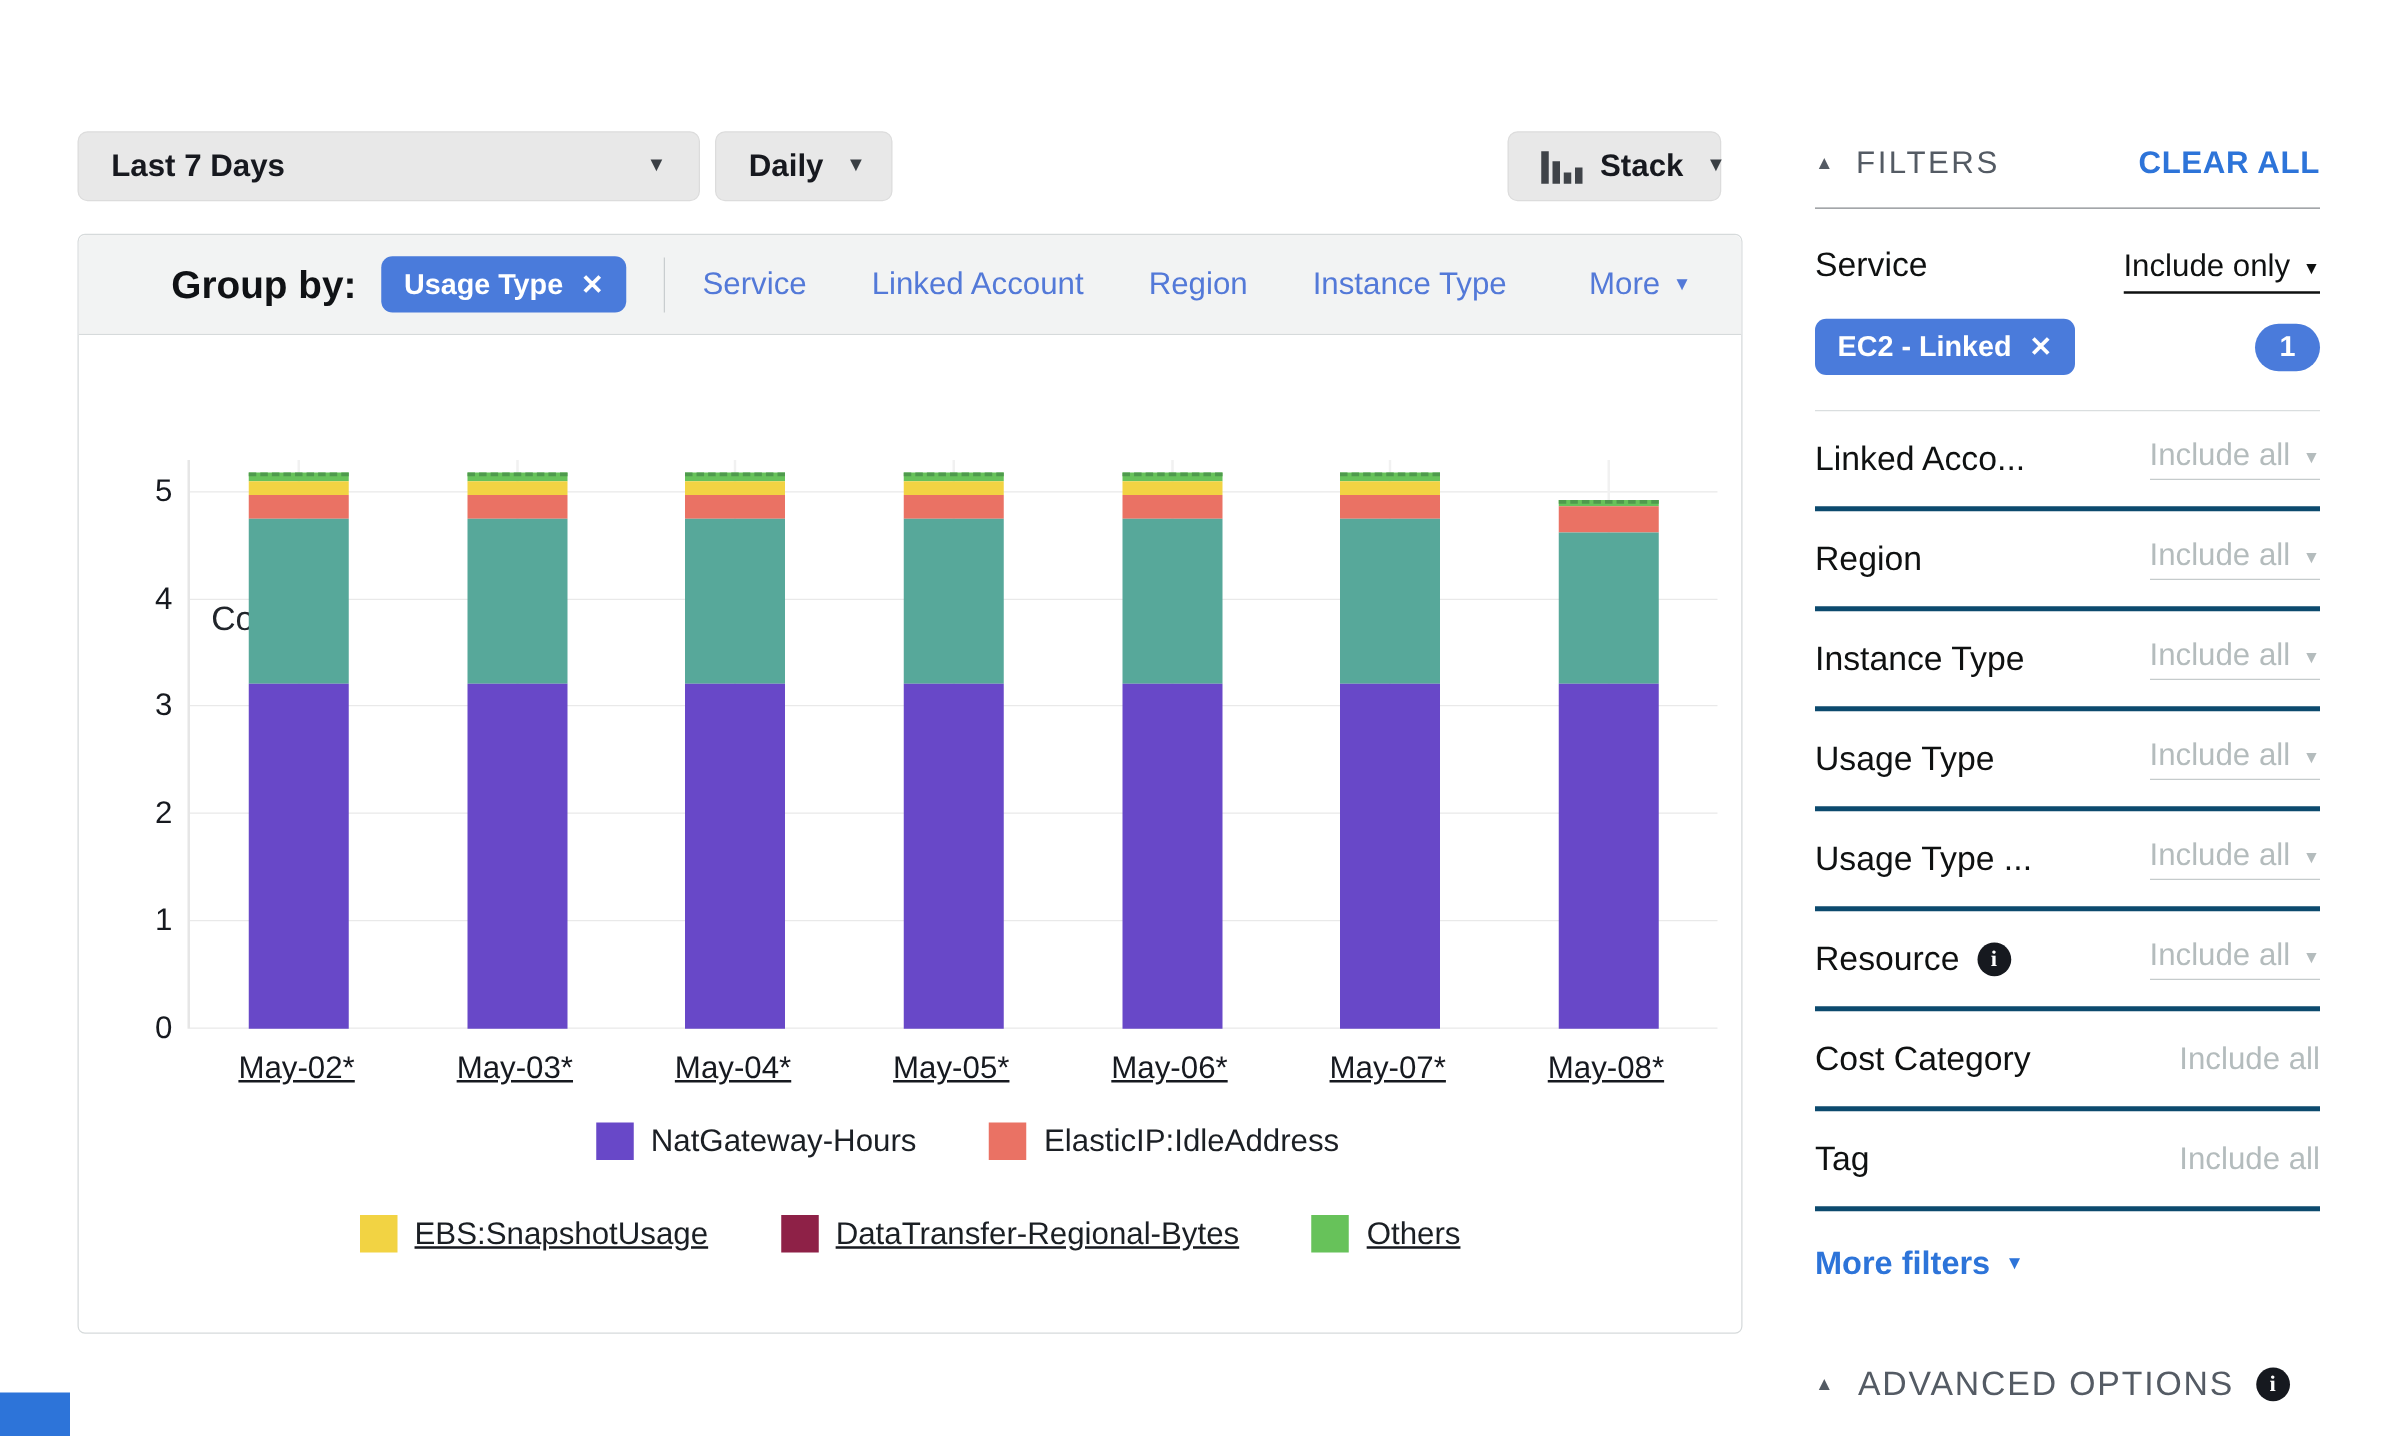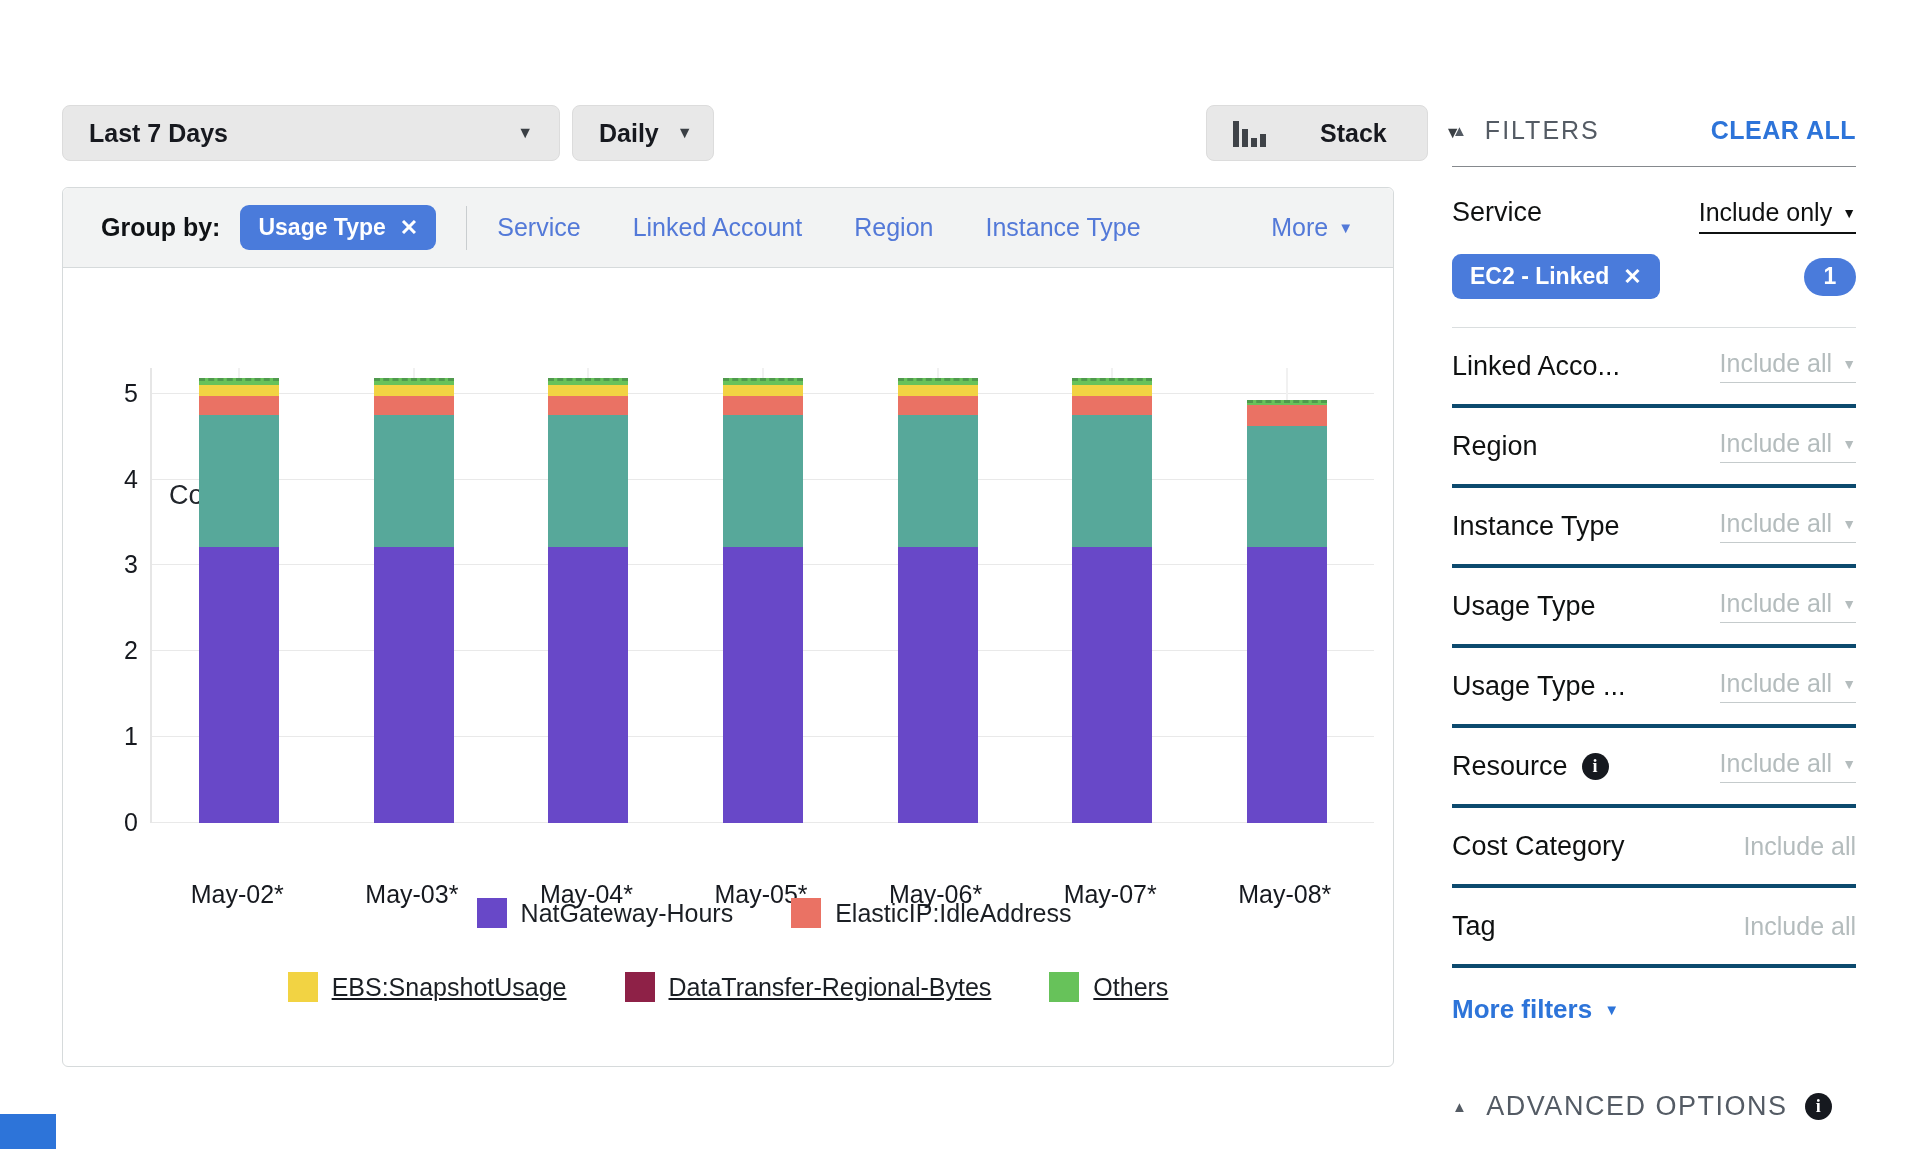--- a/index.html
+++ b/index.html
@@ -7,53 +7,53 @@
   .stage{position:absolute;left:0;top:0;width:1920px;height:1149px;}
 
   
   .btn{position:absolute;display:flex;align-items:center;background:#e8e8e8;border:1px solid #dcdcdc;
        border-radius:8px;height:56px;box-sizing:border-box;font-weight:bold;font-size:25px;color:#17191f;
        padding:0 26px;cursor:pointer;}
   .btn .caret{margin-left:auto;font-size:16px;color:#3a3f44;}
   .btn-range{left:62px;top:105px;width:498px;}
   .btn-daily{left:572px;top:105px;width:142px;}
   .btn-daily .caret{margin-left:18px;}
-  .btn-stack{left:1206px;top:105px;width:222px;gap:40px;}
+  .btn-stack{left:1206px;top:105px;width:171px;}
   .btn-stack .caret{margin-left:18px;}
   .stack-icon{display:inline-flex;align-items:flex-end;gap:3px;height:28px;margin-right:14px;}
   .stack-icon i{display:block;width:6px;background:#3f4348;}
 
   
   .panel{position:absolute;left:62px;top:187px;width:1332px;height:880px;background:#fff;
          border:1px solid #d6dadb;border-radius:6px;box-sizing:border-box;}
   .groupbar{position:absolute;left:0;top:0;right:0;height:80px;background:#f2f3f3;
             border-bottom:1px solid #d6dadb;border-radius:6px 6px 0 0;display:flex;align-items:center;
             padding:0 40px 0 38px;box-sizing:border-box;}
-  .gb-label{font-weight:bold;font-size:25px;color:#101215;margin-right:20px;}
+  .gb-label{font-weight:bold;font-size:31px;color:#101215;margin-right:20px;margin-left:36px;}
   .chip{display:inline-flex;align-items:center;background:#4a7bdb;color:#fff;border-radius:9px;
         font-size:23px;font-weight:bold;padding:9px 18px;cursor:pointer;}
   .chip .chip-x{margin-left:14px;font-weight:bold;font-size:22px;cursor:pointer;}
   .vdiv{width:1px;height:44px;background:#c9cdcf;margin:0 30px;}
   .gb-links{display:flex;gap:52px;}
   .gb-links span{color:#5379d8;font-size:25px;cursor:pointer;}
   .gb-more{margin-left:auto;color:#5379d8;font-size:25px;cursor:pointer;display:flex;align-items:center;gap:10px;}
   .gb-more .caret{font-size:15px;}
 
   .chart-title{position:absolute;left:106px;top:292px;font-size:27px;color:#21252b;}
   .plot{position:absolute;left:150px;top:368px;width:1222px;height:455px;border-left:2px solid #e6e6e6;}
   .gridline{position:absolute;left:0;right:0;height:1px;background:#e9e9e9;}
   .vgrid{position:absolute;top:0;bottom:0;width:2px;background:#f1f1f1;}
   .ylabel{position:absolute;width:46px;text-align:right;font-size:25px;color:#16191f;}
   .cols{position:absolute;left:0;top:0;right:0;bottom:0;display:flex;}
   .col{flex:1;position:relative;}
   .bar{position:absolute;left:50%;transform:translateX(-50%);bottom:0;width:80px;display:flex;
        flex-direction:column-reverse;}
   .seg{width:100%;}
   .seg.top{border-top:3px dashed #4f9a4d;}
-  .xlabels{position:absolute;left:150px;top:880px;width:1222px;display:flex;}
+  .xlabels{position:absolute;left:150px;top:840px;width:1222px;display:flex;text-decoration:underline;}
   .xlabels div{flex:1;text-align:center;font-size:25px;color:#16191f;}
   .legend-row{position:absolute;left:62px;width:1332px;display:flex;justify-content:center;gap:58px;}
   .legend-row.r1{top:898px;padding-left:46px;}
   .legend-row.r2{top:972px;text-decoration:underline;}
   .lg-item{display:flex;align-items:center;gap:14px;font-size:25px;color:#1b1f24;}
   .lg-swatch{width:30px;height:30px;display:inline-block;}
 
   
   .sidebar{position:absolute;left:1452px;top:112px;width:404px;}
   .f-head{display:flex;align-items:center;justify-content:space-between;height:36px;}

